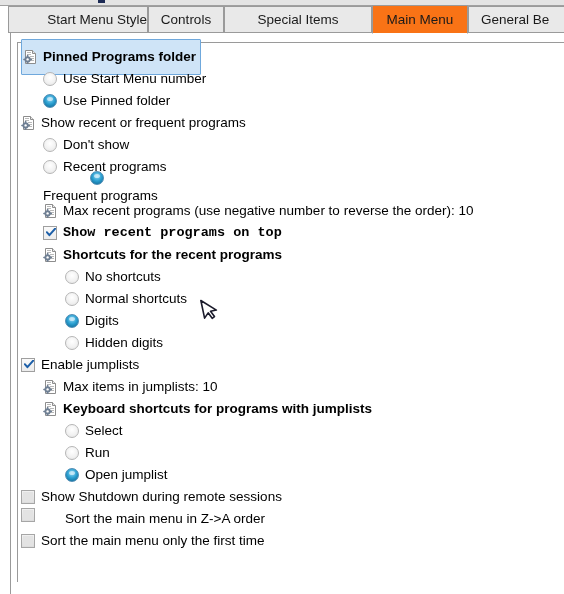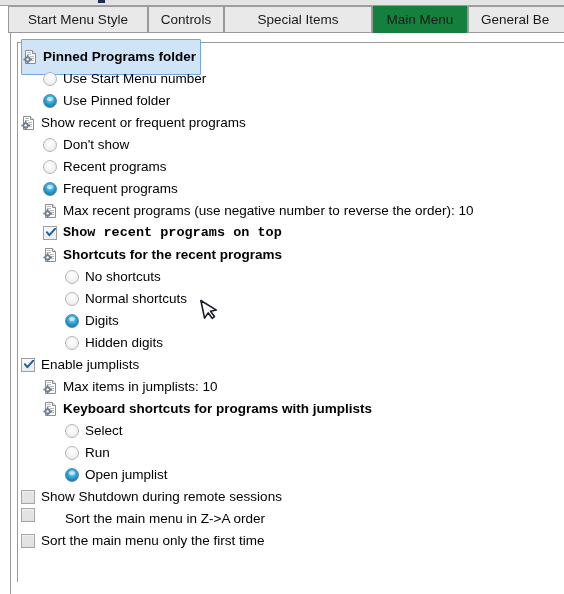--- a/index.html
+++ b/index.html
@@ -22,26 +22,26 @@
     position:absolute;top:0;height:27px;
     background:#e9e9e9;
     border:1px solid #9a9a9a;
     border-bottom:1px solid #9a9a9a;
     box-sizing:border-box;
     display:flex;align-items:center;justify-content:center;
     font-size:13.5px;color:#1a1a1a;
     white-space:nowrap;
   }
   .tab.selected{
-    background:#15803d;
+    background:#f97316;
     border-bottom:1px solid #ffffff;
     top:-1px;height:29px;
     z-index:5;
   }
-  .tab-t0{left:8px;width:140px;}
+  .tab-t0{left:8px;width:140px;justify-content:flex-end;}
   .tab-t1{left:148px;width:76px;}
   .tab-t2{left:224px;width:148px;}
   .tab-t3{left:372px;width:96px;}
   .tab-t4{left:468px;width:110px;justify-content:flex-start;padding-left:12px;}
 
   
   .page{
     position:absolute;left:0;top:33px;width:564px;height:561px;
     background:#ffffff;
   }
@@ -240,21 +240,21 @@
           <span class="lbl">Don't show</span>
         </span>
       </div>
       <div class="row ind1">
         <span style="display: inline-flex; align-items: center;">
           <span class="radio"></span>
           <span class="lbl">Recent programs</span>
         </span>
       </div>
       <div class="row ind1">
-        <span style="display: inline-flex; align-items: center;">
+        <span style="display: inline-flex; align-items: center; flex-direction: column;">
           <span class="radio on"></span>
           <span class="lbl">Frequent programs</span>
         </span>
       </div>
       <div class="row ind1">
         <span style="display: inline-flex; align-items: center;">
           <span class="docicon">
             <svg viewBox="0 0 15 16" width="15" height="16">
               <path d="M2.5 1.5 h7 l3 3 v10 h-10 z" fill="#ffffff" stroke="#8d8d8d" stroke-width="1"></path>
               <path d="M9.5 1.5 v3 h3" fill="#e8e8e8" stroke="#8d8d8d" stroke-width="1"></path>

